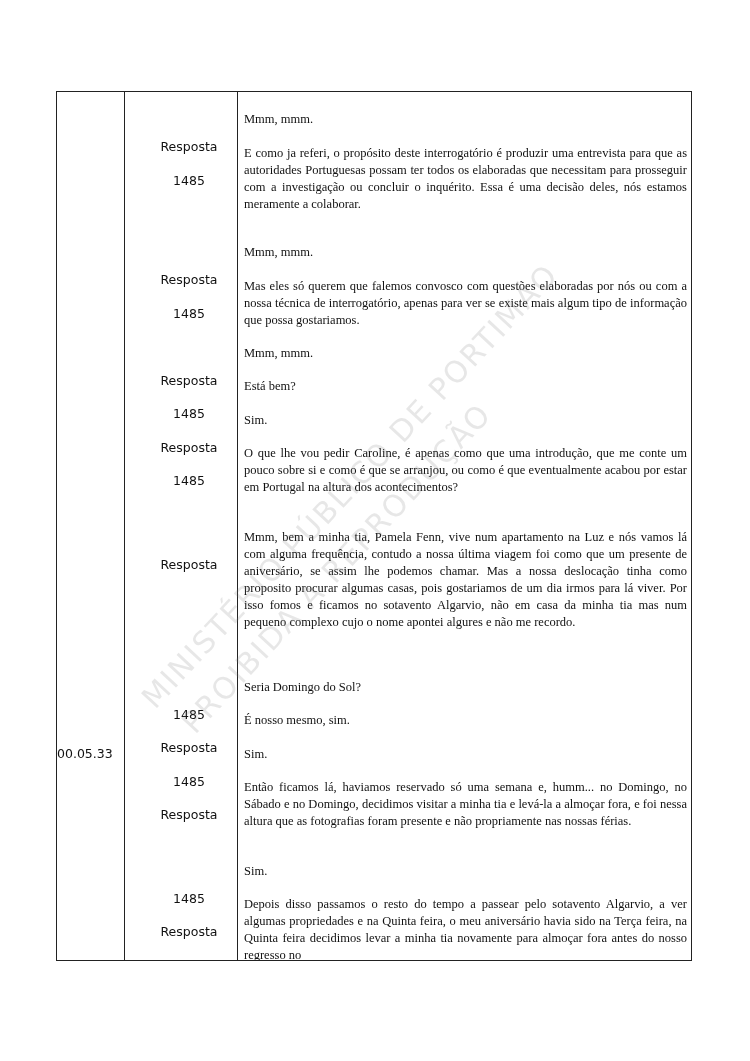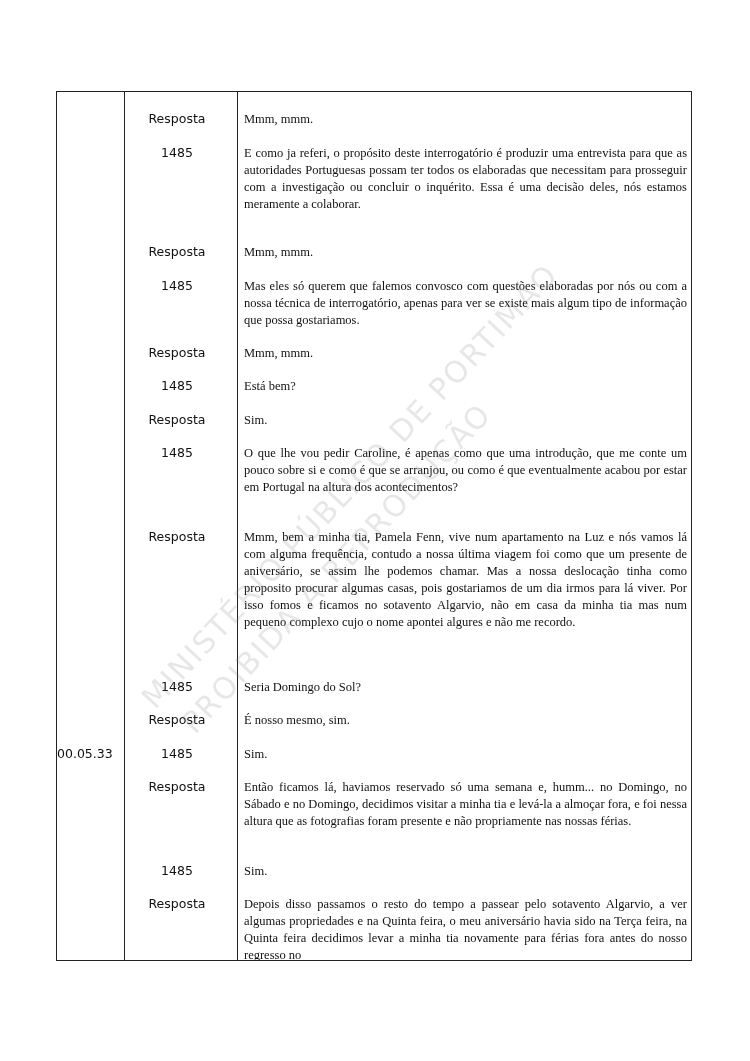--- a/index.html
+++ b/index.html
@@ -7,22 +7,22 @@
          font-family: "DejaVu Sans", sans-serif; color: #111; }
   .page { position: absolute; left: 0; top: 0; width: 750px; height: 1061px; }
   .table { position: absolute; left: 56px; top: 91px; width: 636px; height: 870px;
            border: 1px solid #222; box-sizing: border-box; overflow: hidden; }
   .vline { position: absolute; top: 0; bottom: 0; width: 0; border-left: 1px solid #222; }
   .vline.c1 { left: 67px; }
   .vline.c2 { left: 180px; }
   .row { position: absolute; left: 0; width: 636px; }
   .time { position: absolute; left: 0; width: 67px; 
           font-size: 12.5px; line-height: 16px; }
-  .speaker { position: absolute; left: 64px; width: 112px; text-align: center;
-             font-size: 12.5px; line-height: 16px; }
+  .speaker { position: absolute; left: 76px; width: 112px; text-align: center;
+             font-size: 12.5px; line-height: 16px; margin-top: 28px; }
   .text { position: absolute; left: 187px; width: 443px; font-size: 12.5px;
           line-height: 16.9px; text-align: justify; font-family: Liberation Serif, serif; }
   .watermark { position: absolute; pointer-events: none; color: rgba(120,120,120,0.18);
                font-size: 30px; letter-spacing: 2px; white-space: nowrap;
                transform-origin: left bottom; transform: rotate(-47deg); }
   .wm1 { left: 160px; top: 680px; }
   .wm2 { left: 200px; top: 705px; }
 </style>
 </head>
 <body>
@@ -84,19 +84,19 @@
     <div class="row" style="top:687px">
       <div class="speaker">Resposta</div>
       <div class="text">Então ficamos lá, haviamos reservado só uma semana e, humm... no Domingo, no Sábado e no Domingo, decidimos visitar a minha tia e levá-la a almoçar fora, e foi nessa altura que as fotografias foram presente e não propriamente nas nossas férias.</div>
     </div>
     <div class="row" style="top:771px">
       <div class="speaker">1485</div>
       <div class="text">Sim.</div>
     </div>
     <div class="row" style="top:804px">
       <div class="speaker">Resposta</div>
-      <div class="text">Depois disso passamos o resto do tempo a passear pelo sotavento Algarvio, a ver algumas propriedades e na Quinta feira, o meu aniversário havia sido na Terça feira, na Quinta feira decidimos levar a minha tia novamente para férias fora antes do nosso regresso no</div>
+      <div class="text">Depois disso passamos o resto do tempo a passear pelo sotavento Algarvio, a ver algumas propriedades e na Quinta feira, o meu aniversário havia sido na Terça feira, na Quinta feira decidimos levar a minha tia novamente para almoçar fora antes do nosso regresso no</div>
     </div>
   </div>
 
   <div class="watermark wm1">MINISTÉRIO PÚBLICO DE PORTIMÃO</div>
   <div class="watermark wm2">PROIBIDA A REPRODUÇÃO</div>
 </div>
 
 </body></html>

